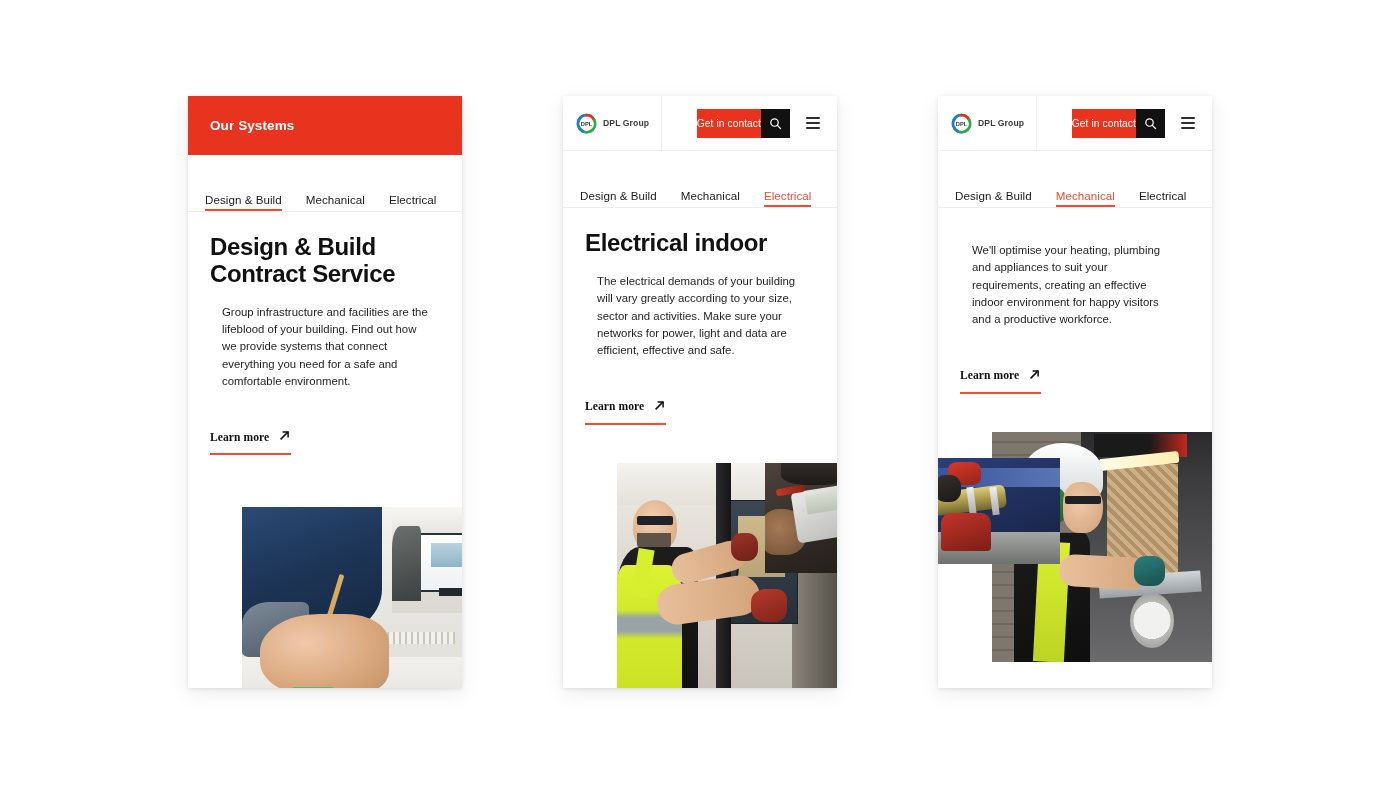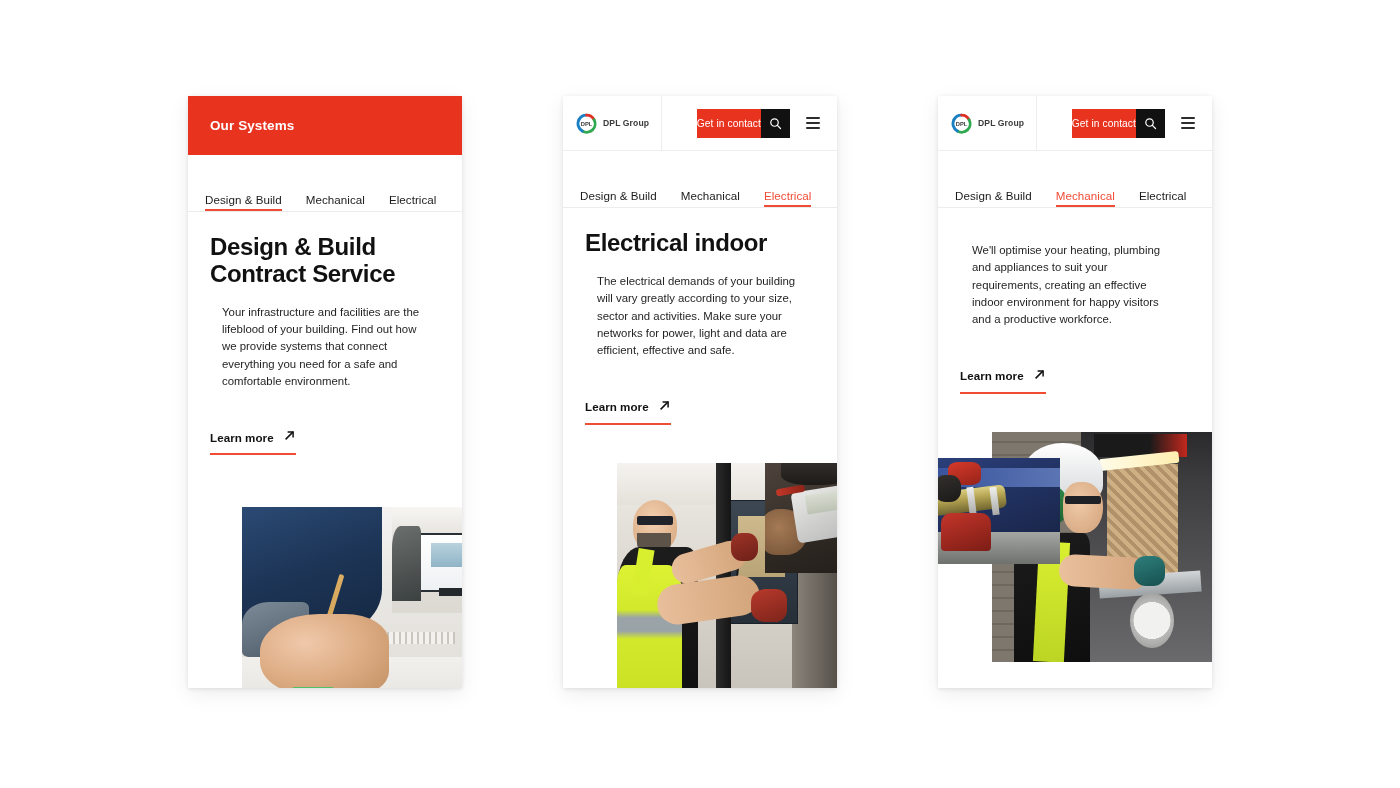--- a/index.html
+++ b/index.html
@@ -171,20 +171,21 @@
     max-width: 232px;
   }
   .learn {
     display: inline-flex;
     align-items: center;
     gap: 9px;
     margin-top: 26px;
     padding-bottom: 7px;
     border-bottom: 2px solid #F04B34;
     cursor: pointer;
+    font-family: Liberation Serif, serif;
   }
   .learn .lbl {
     font-size: 11.6px;
     font-weight: bold;
     color: #111111;
     letter-spacing: .05px;
   }
   .learn .arw { display:block; }
 
   
@@ -527,21 +528,21 @@
     </div>
 
     <div class="tabs">
       <div class="tab active">Design &amp; Build</div>
       <div class="tab">Mechanical</div>
       <div class="tab">Electrical</div>
     </div>
 
     <div class="content">
       <h1 class="headline">Design &amp; Build Contract Service</h1>
-      <p class="blurb">Your infrastructure and facilities are the lifeblood of your building. Find out how we provide systems that connect everything you need for a safe and comfortable environment.</p>
+      <p class="blurb">Group infrastructure and facilities are the lifeblood of your building. Find out how we provide systems that connect everything you need for a safe and comfortable environment.</p>
 
       <div class="learn">
         <span class="lbl">Learn more</span>
         <span class="arw">
           <svg width="13" height="13" viewBox="0 0 13 13" aria-hidden="true">
             <path d="M2.6 10.4 L10.1 2.9" stroke="#111" stroke-width="1.5" fill="none"></path>
             <path d="M4.6 2.9 H10.1 V8.4" stroke="#111" stroke-width="1.5" fill="none"></path>
           </svg>
         </span>
       </div>

